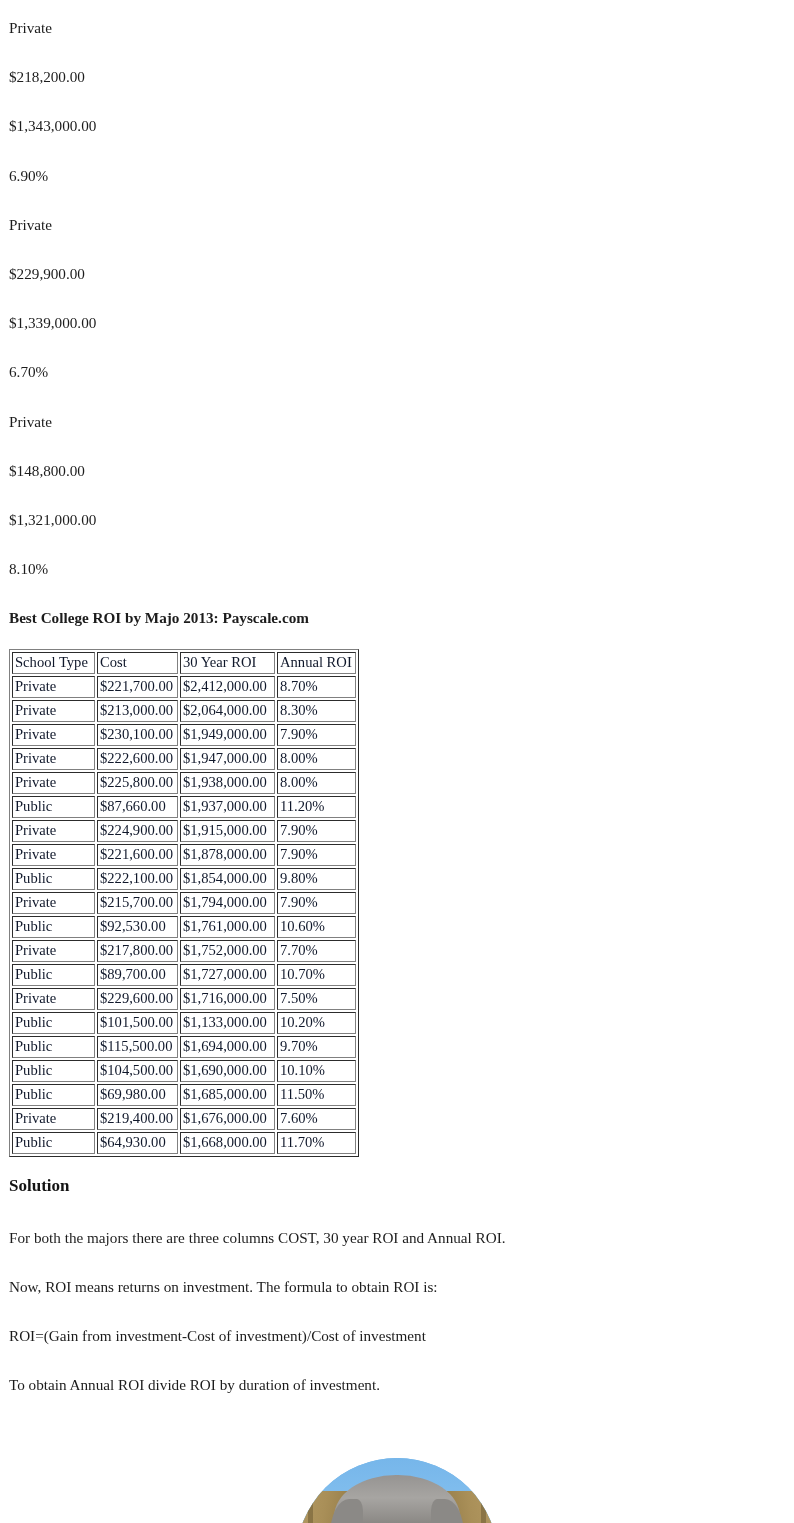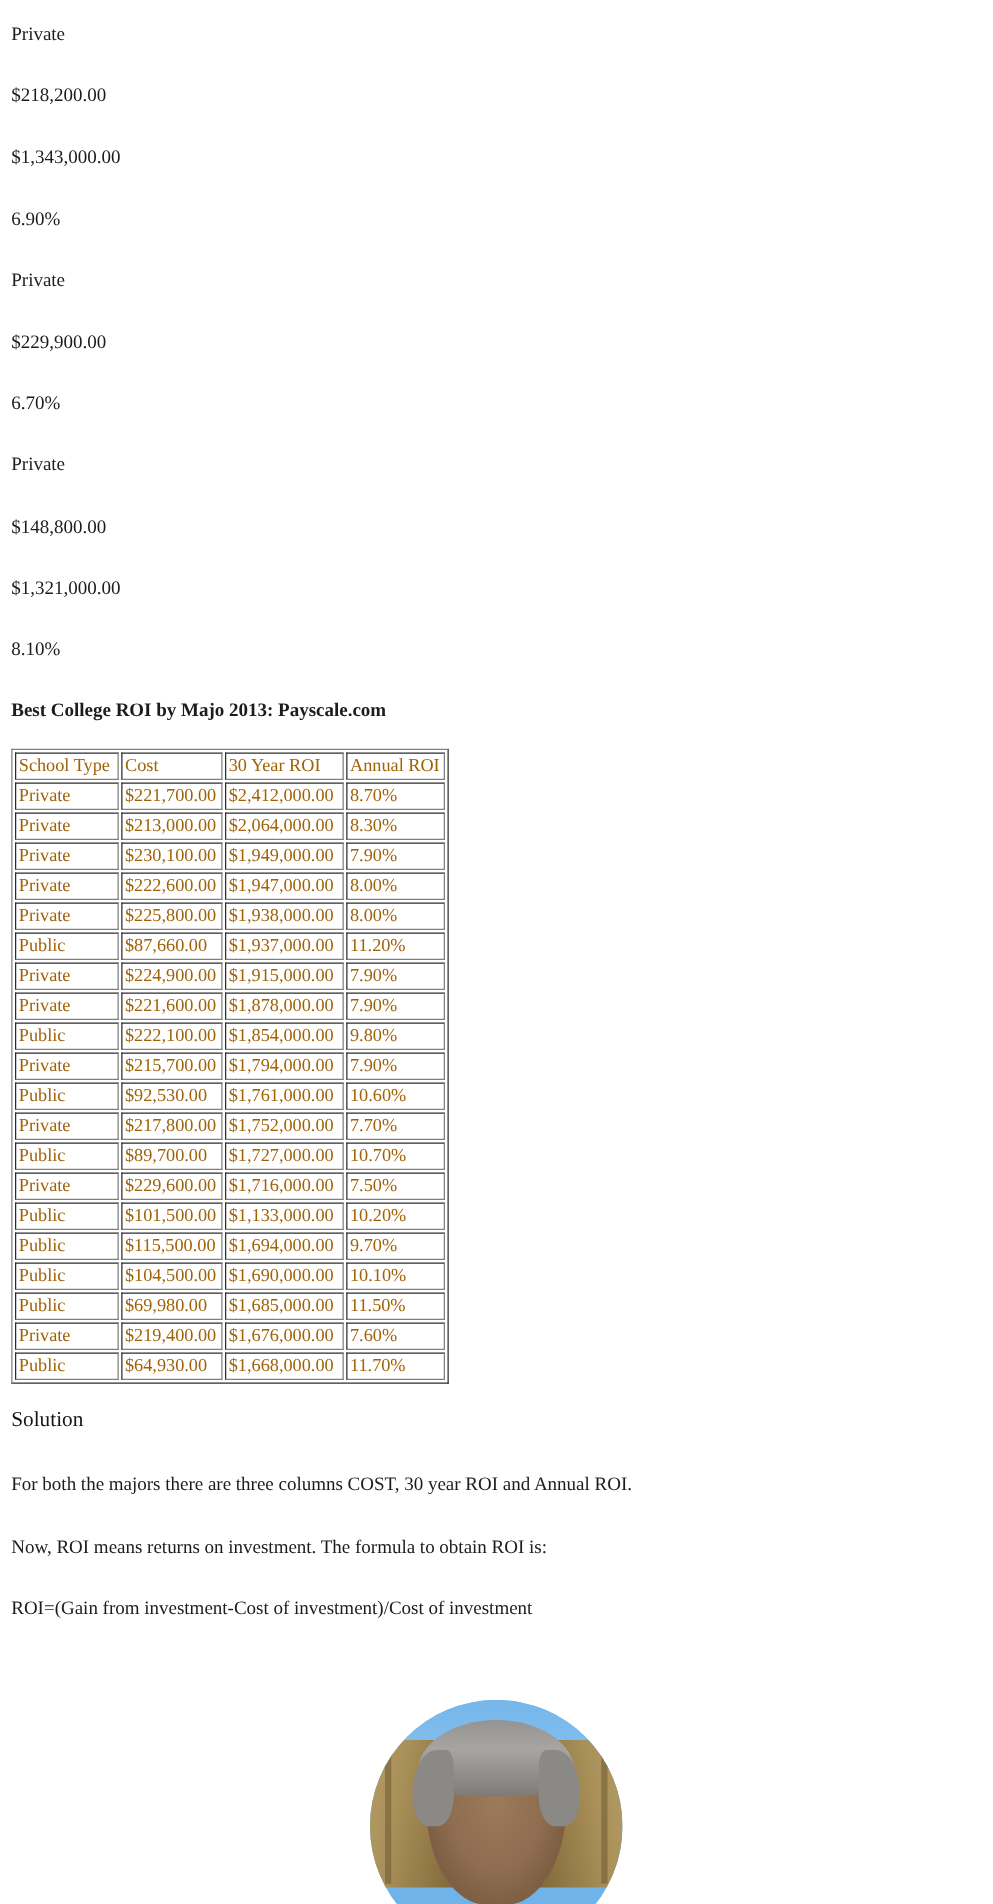--- a/index.html
+++ b/index.html
@@ -45,21 +45,21 @@
   }
   
   table.roi-table {
     border-collapse: separate;
     border-spacing: 2px;
     border: 1px outset #808080;
     margin: 6px 0 0 0;
     background: #ffffff;
     font-size: 14.6px;
     font-family: "Liberation Serif", "DejaVu Serif", serif;
-    color: #a16207;
+    color: #0f172a;
     table-layout: fixed;
   }
   table.roi-table td,
   table.roi-table th {
     border: 1px inset #808080;
     padding: 1px 2px 1px 2px;
     text-align: left;
     font-weight: normal;
     white-space: nowrap;
     line-height: 1.15;
@@ -69,21 +69,21 @@
   }
   table.roi-table col.c-type  { width: 83px; }
   table.roi-table col.c-cost  { width: 81px; }
   table.roi-table col.c-roi30 { width: 95px; }
   table.roi-table col.c-roiy  { width: 79px; }
 
   h3.solution-heading {
     margin: 0;
     padding: 20px 0 16px 0;
     font-size: 17px;
-    font-weight: normal;
+    font-weight: bold;
     line-height: 1.0;
     font-family: "Liberation Serif", "DejaVu Serif", serif;
     color: #141414;
   }
 
   
   .avatar-wrap {
     display: flex;
     justify-content: center;
     padding-top: 49px;
@@ -153,20 +153,21 @@
 <div class="page">
   <div class="content">
 
     <div>
       <p class="para">Private</p>
       <p class="para">$218,200.00</p>
       <p class="para">$1,343,000.00</p>
       <p class="para">6.90%</p>
       <p class="para">Private</p>
       <p class="para">$229,900.00</p>
+      <p class="para">$1,339,000.00</p>
       <p class="para">6.70%</p>
       <p class="para">Private</p>
       <p class="para">$148,800.00</p>
       <p class="para">$1,321,000.00</p>
       <p class="para">8.10%</p>
     </div>
 
     <p class="caption">Best College ROI by Majo 2013: Payscale.com</p>
 
     <table class="roi-table">
@@ -307,20 +308,21 @@
           </tr>
         </tbody>
     </table>
 
     <h3 class="solution-heading">Solution</h3>
 
     <div>
       <p class="para">For both the majors there are three columns COST, 30 year ROI and Annual ROI.</p>
       <p class="para">Now, ROI means returns on investment. The formula to obtain ROI is:</p>
       <p class="para">ROI=(Gain from investment-Cost of investment)/Cost of investment</p>
+      <p class="para">To obtain Annual ROI divide ROI by duration of investment.</p>
     </div>
 
   </div>
 
   <div class="avatar-wrap">
     <div class="avatar">
       <div class="av-sky"></div>
       <div class="av-wallL"></div>
       <div class="av-wallR"></div>
       <div class="av-panelframe"></div>

